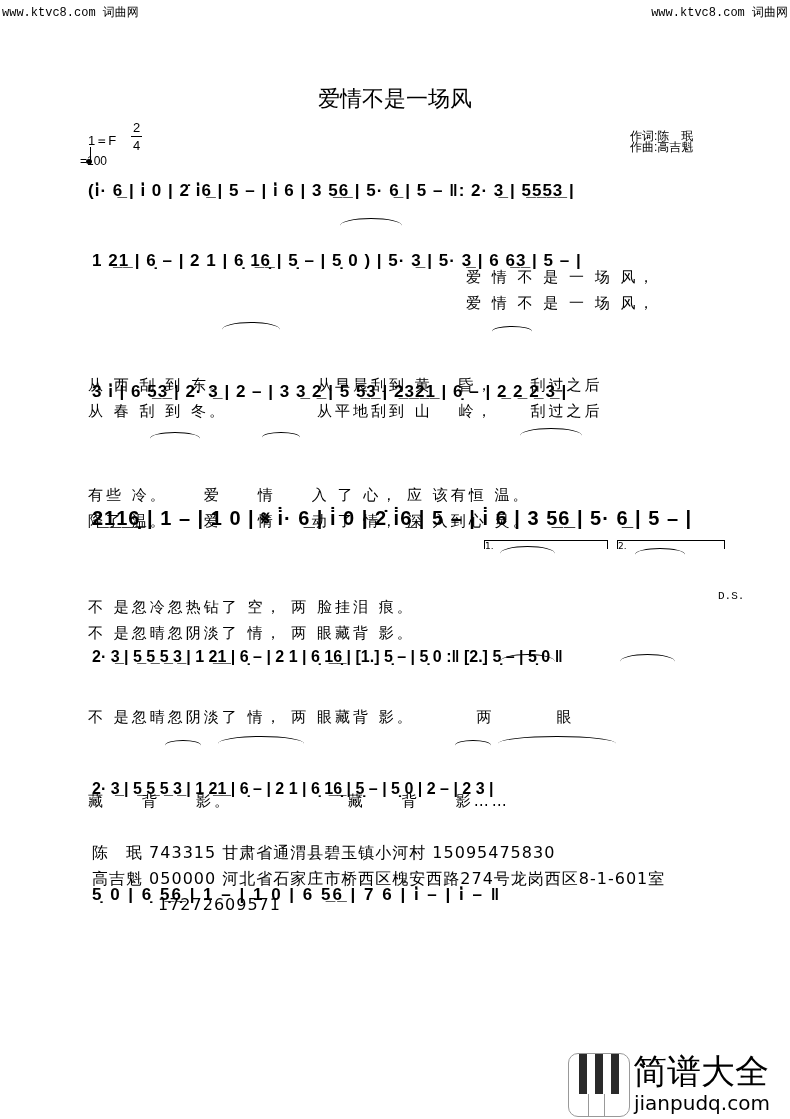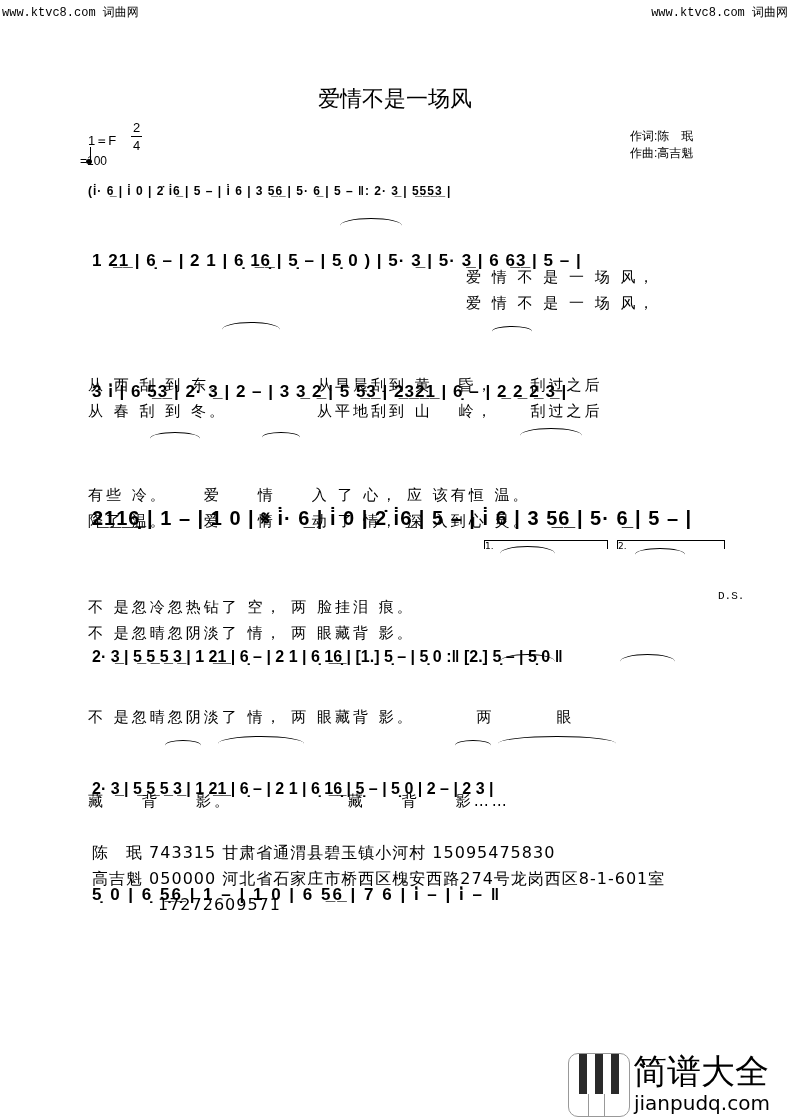--- a/index.html
+++ b/index.html
@@ -30,24 +30,24 @@
 
 <div class="abs meta" style="left:88px;top:132px;font-size:13px;">1＝F</div>
 <div class="abs meta" style="left:133px;top:120px;font-size:13px;">2</div>
 <div class="abs" style="left:131px;top:136px;width:11px;height:1px;background:#000;"></div>
 <div class="abs meta" style="left:133px;top:138px;font-size:13px;">4</div>
 <div class="abs" style="left:90px;top:147px;width:1px;height:15px;background:#000;"></div>
 <div class="abs" style="left:86px;top:159px;width:6px;height:5px;border-radius:50%;background:#000;"></div>
 <div class="abs meta" style="left:80px;top:154px;font-size:12px;">=100</div>
 
 <div class="abs meta" style="left:630px;top:128px;">作词:陈　珉</div>
-<div class="abs meta" style="left:630px;top:145px;">作曲:高吉魁</div>
+<div class="abs meta" style="left:630px;top:139px;">作曲:高吉魁</div>
 
 
-<div class="abs note" style="left:88px;top:180px;font-size:12px;letter-spacing:1px;">(i̇· 6̲ | i̇  0 | 2̇ i̇6̲ | 5 – | i̇ 6 | 3 5̲6̲ | 5· 6̲ | 5 – ‖: 2· 3̲ | 5̲5̲5̲3̲ |</div>
+<div class="abs note" style="left:88px;top:180px;font-size:17px;letter-spacing:1px;">(i̇· 6̲ | i̇  0 | 2̇ i̇6̲ | 5 – | i̇ 6 | 3 5̲6̲ | 5· 6̲ | 5 – ‖: 2· 3̲ | 5̲5̲5̲3̲ |</div>
 <div class="abs note" style="left:92px;top:228px;font-size:17px;letter-spacing:1px;">1 2̲1̲ | 6̣ – | 2 1 | 6̣ 1̲6̣̲ | 5̣ – | 5̣ 0 ) | 5· 3̲ | 5· 3̲ | 6 6̲3̲ | 5 – |</div>
 <div class="slur" style="left:340px;top:218px;width:62px;height:14px;"></div>
 
 <div class="lyr" style="left:466px;top:268px;">爱 情 不 是 一 场 风，</div>
 <div class="lyr" style="left:466px;top:294px;">爱 情 不 是 一 场 风，</div>
 
 <div class="abs note" style="left:92px;top:337px;font-size:17px;letter-spacing:1px;">3 i̇ | 6 5̲3̲ | 2· 3̲ | 2 – | 3 3̲ 2̲ | 5 5̲3̲ | 2̲3̲2̲1̲ | 6̣ – | 2̲ 2̲ 2̲ 3̲ |</div>
 <div class="slur" style="left:222px;top:322px;width:58px;height:14px;"></div>
 <div class="slur" style="left:492px;top:326px;width:40px;height:10px;"></div>
 <div class="lyr" style="top:376px;">从 西 刮 到 东。　　　　　从早晨刮到 黄　 昏，　　刮过之后</div>

